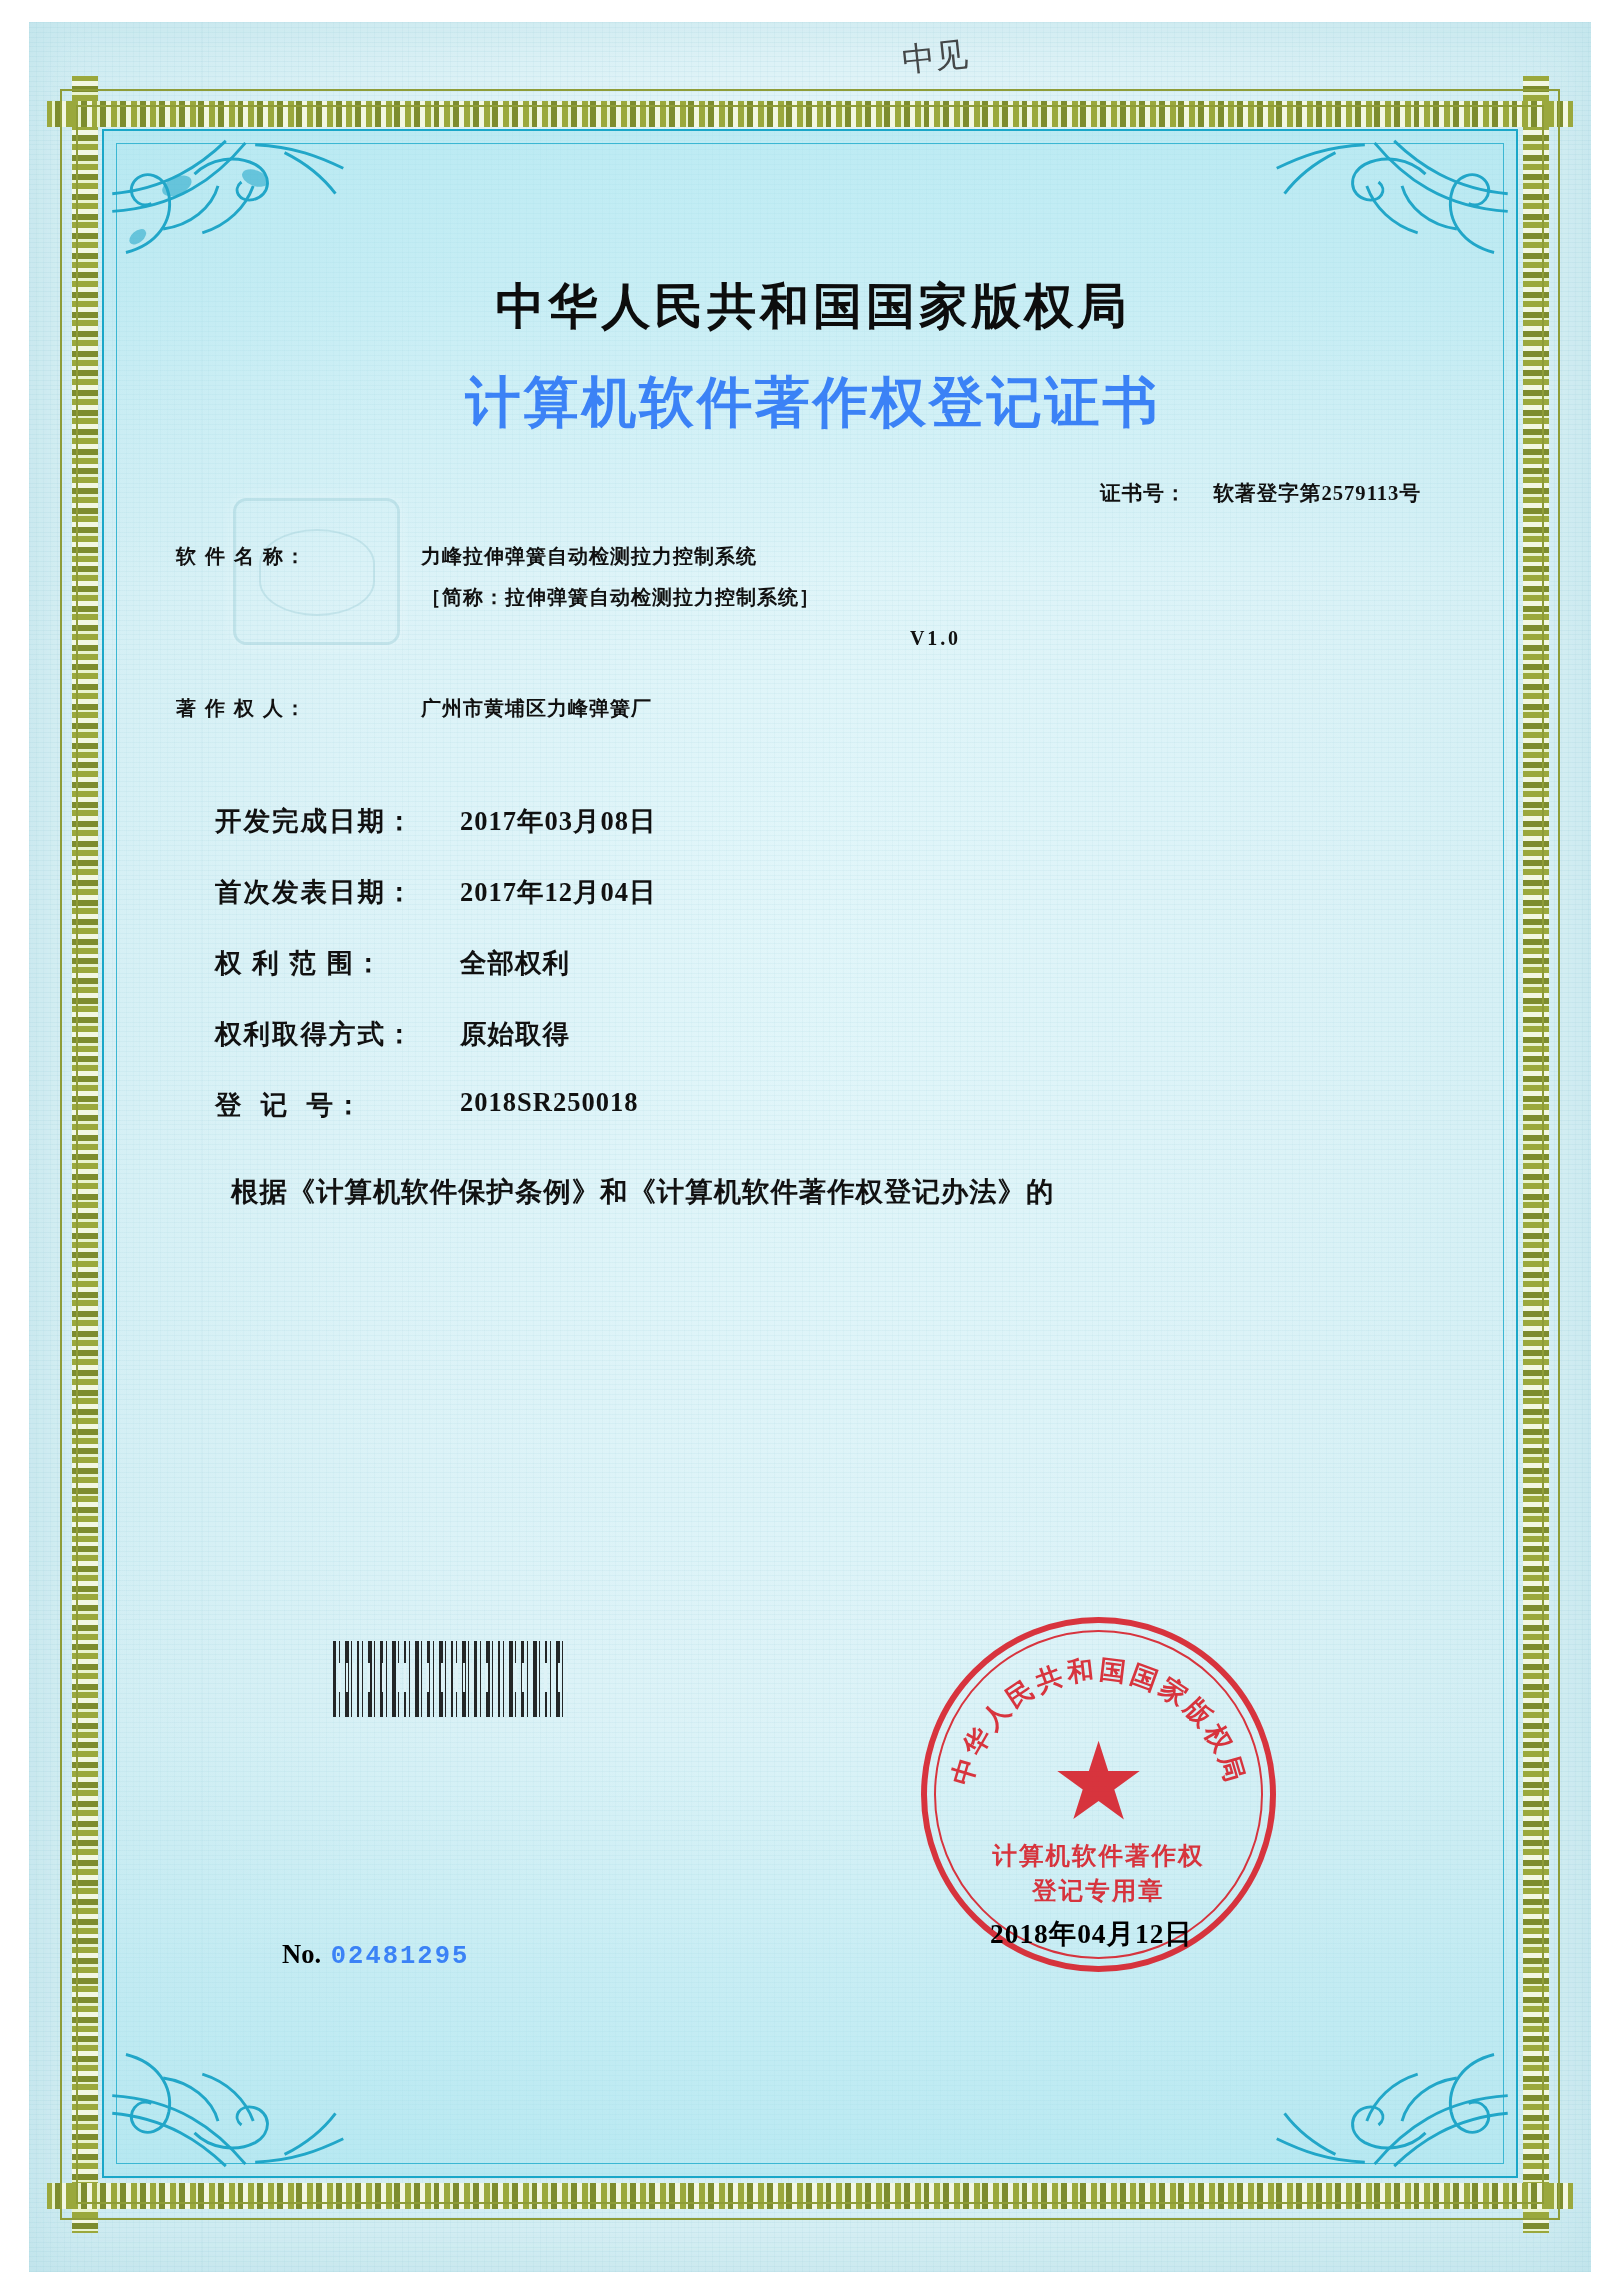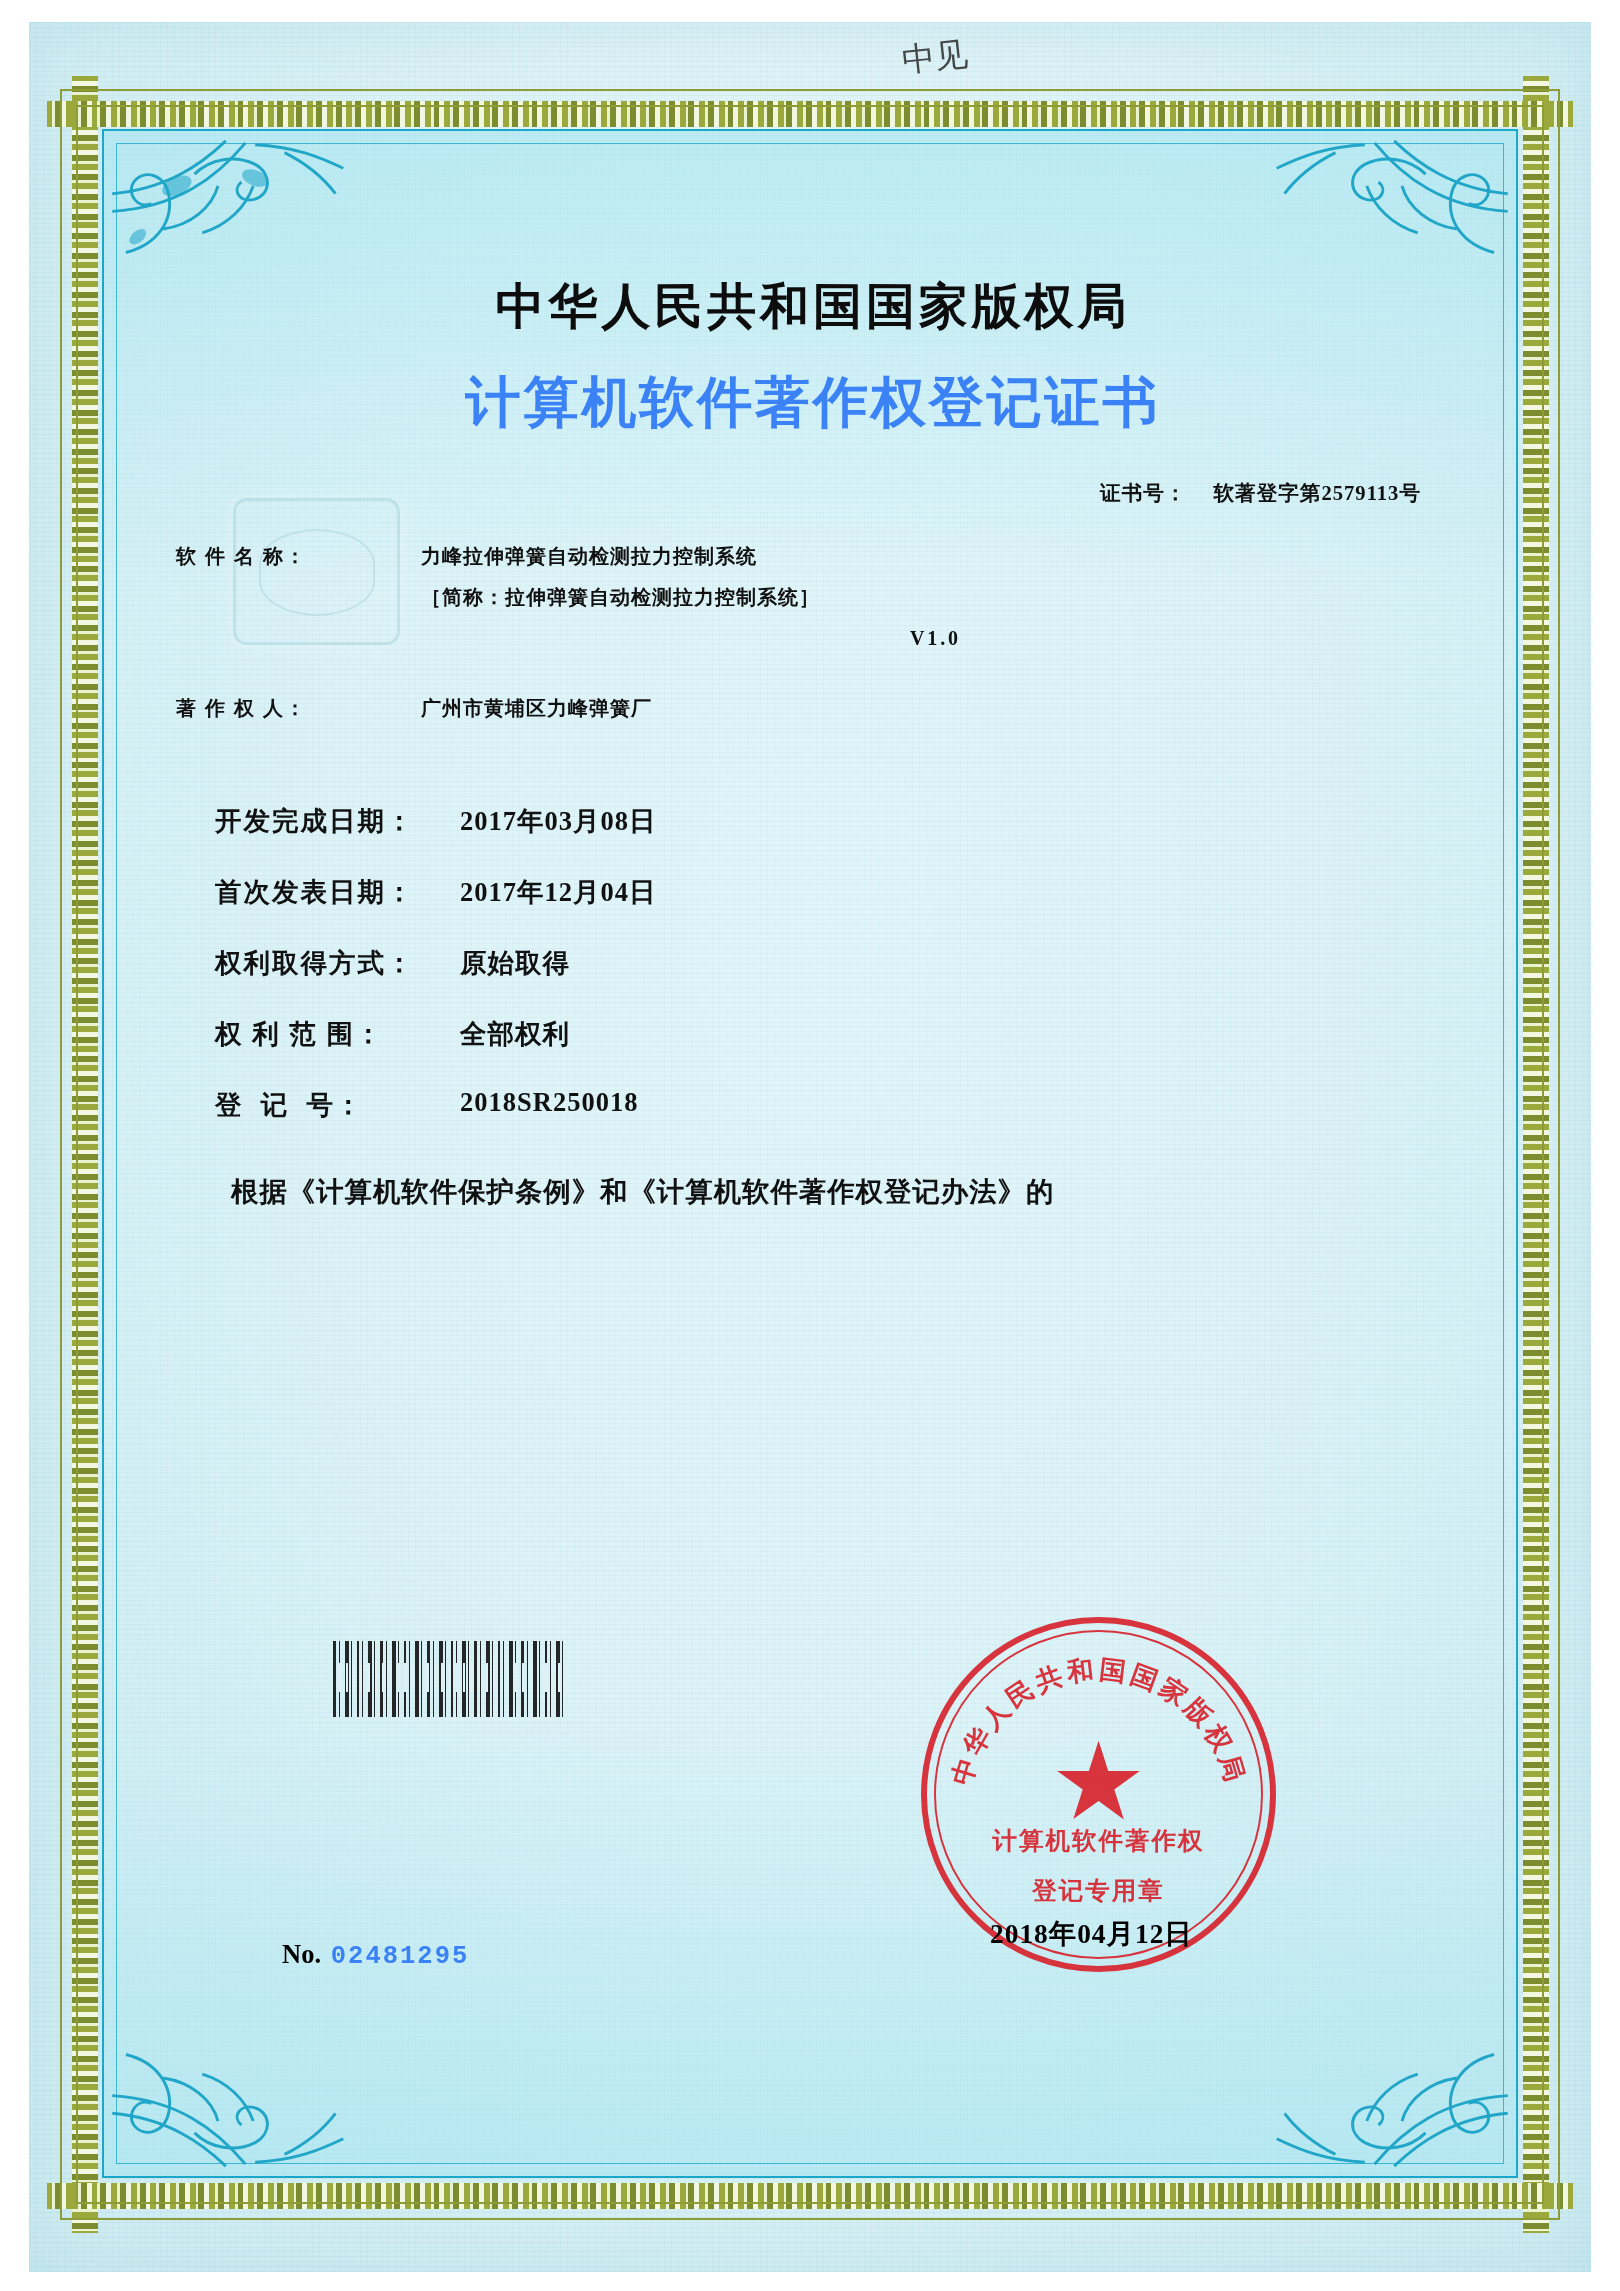--- a/index.html
+++ b/index.html
@@ -249,21 +249,21 @@
   }
   .seal .l1, .seal .l2 {
     position: absolute;
     width: 100%;
     text-align: center;
     font-family: "DejaVu Serif", "Liberation Serif", serif;
     font-weight: bold;
     font-size: 24.5px;
     letter-spacing: 2px;
   }
-  .seal .l1 { top: 201px; }
+  .seal .l1 { top: 216px; }
   .seal .l2 { top: 251px; }
 
   
   .footer-no {
     position: absolute;
     left: 282px;
     top: 1939px;
     font-size: 26.5px;
     font-weight: bold;
   }
@@ -416,26 +416,26 @@
     <div class="rows">
       <div class="row">
         <div class="label">开发完成日期：</div>
         <div class="value">2017年03月08日</div>
       </div>
       <div class="row">
         <div class="label">首次发表日期：</div>
         <div class="value">2017年12月04日</div>
       </div>
       <div class="row">
+        <div class="label">权 利 范 围：</div>
+        <div class="value">全部权利</div>
+      </div>
+      <div class="row">
         <div class="label">权利取得方式：</div>
         <div class="value">原始取得</div>
-      </div>
-      <div class="row">
-        <div class="label">权 利 范 围：</div>
-        <div class="value">全部权利</div>
       </div>
       <div class="row">
         <div class="label">登  记  号：</div>
         <div class="value">2018SR250018</div>
       </div>
     </div>
 
     <div class="statement">
       <span class="p1">根据《计算机软件保护条例》和《计算机软件著作权登记办法》的</span>
     </div>

